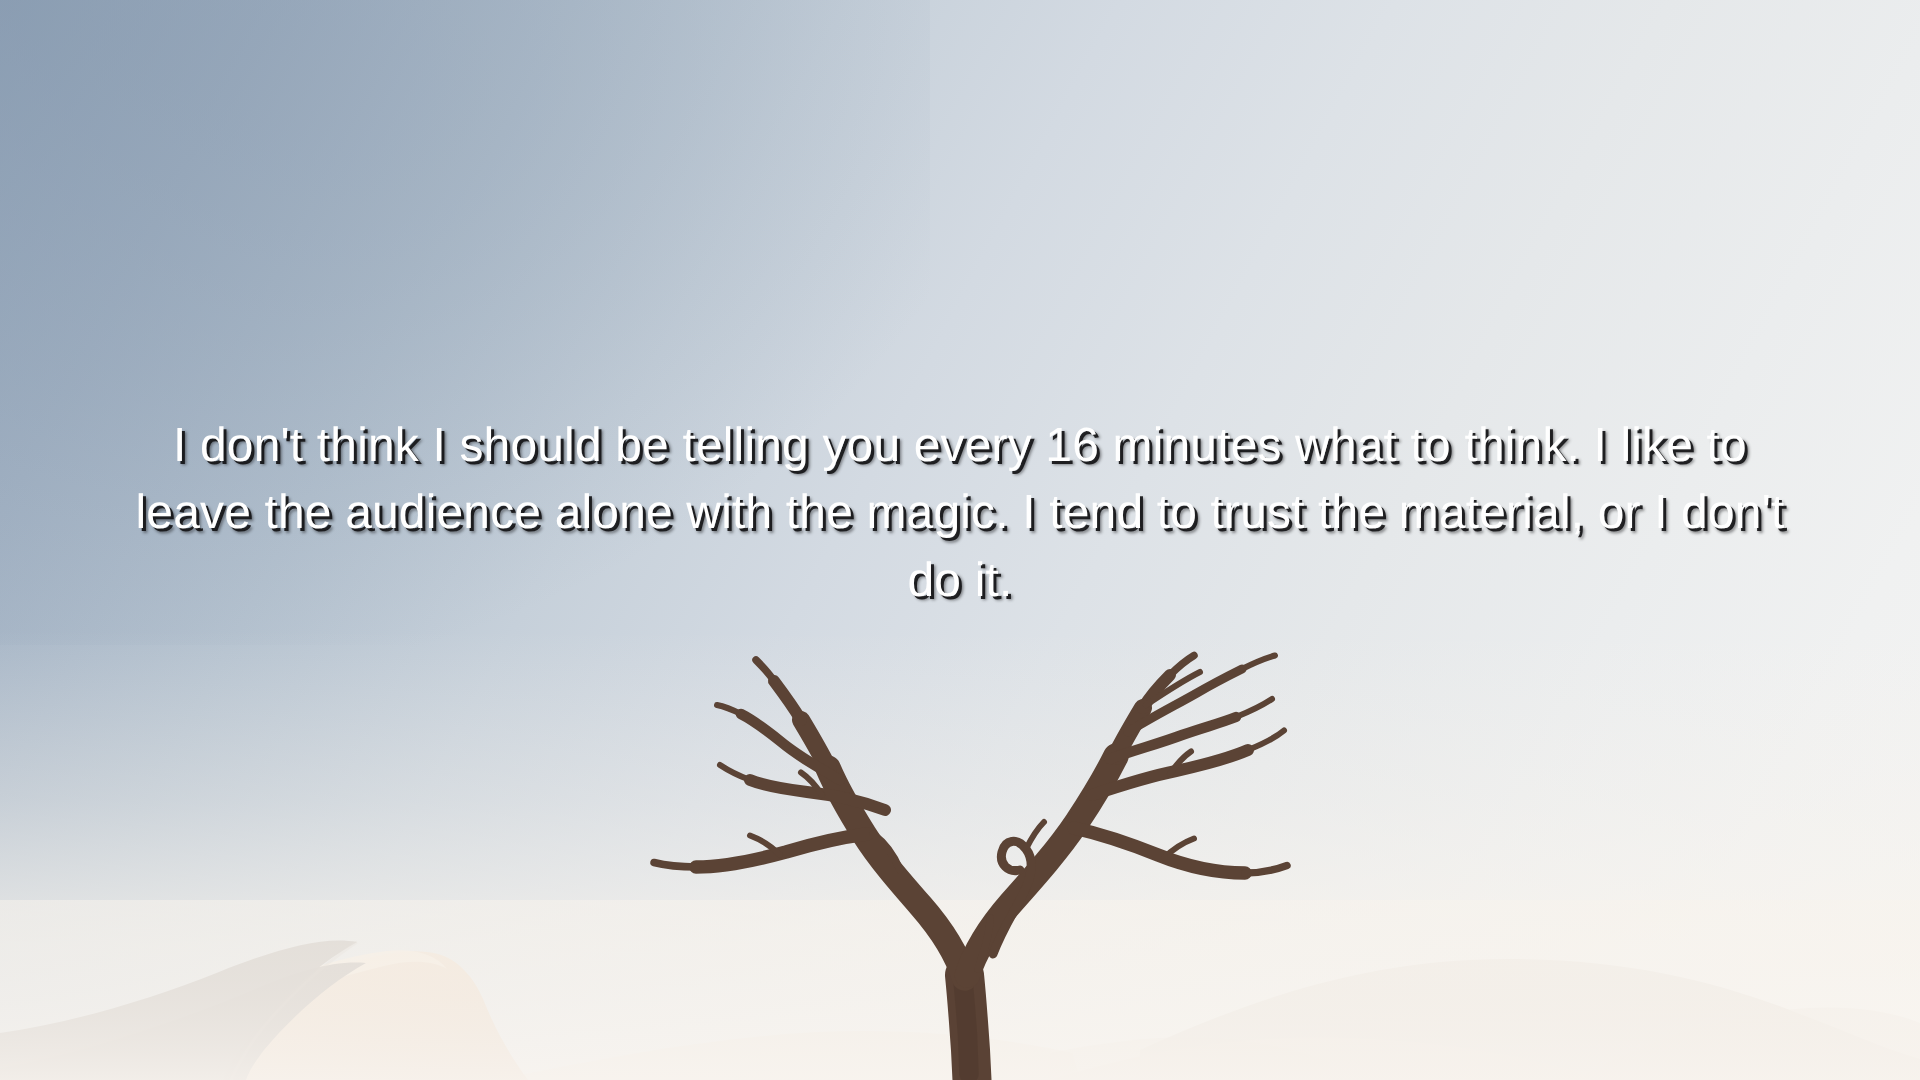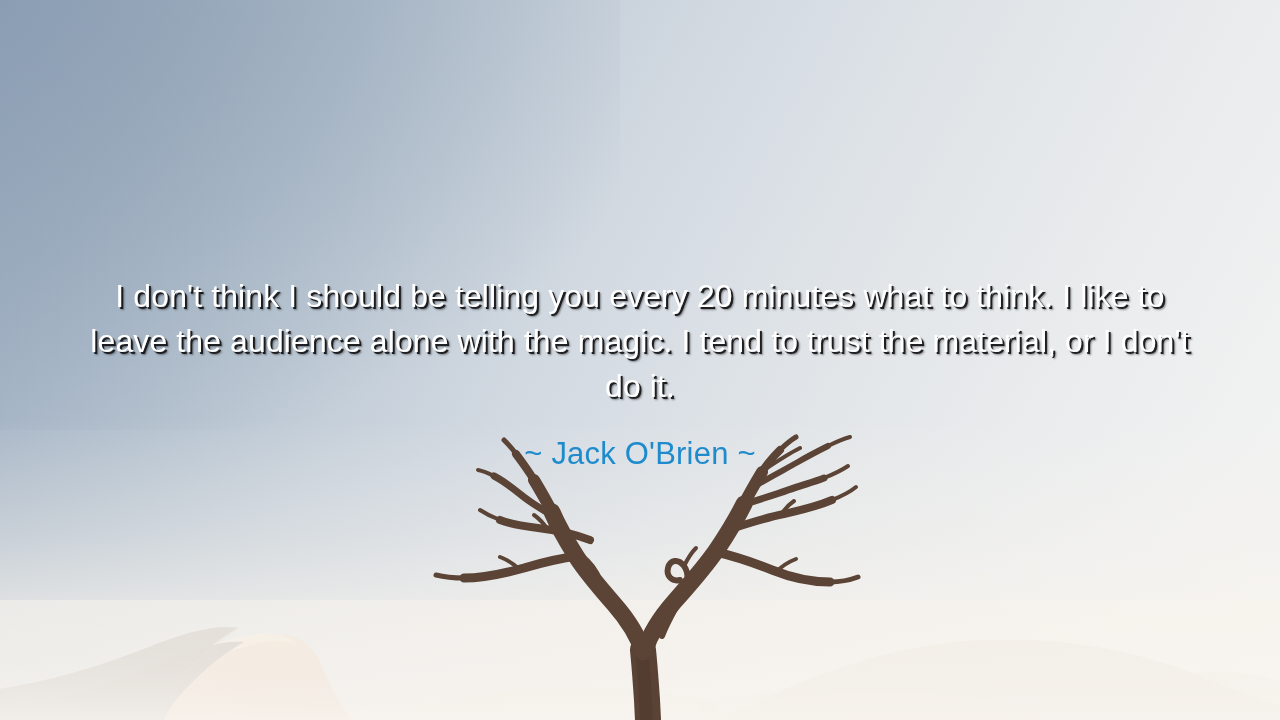--- a/index.html
+++ b/index.html
@@ -231,20 +231,17 @@
 
       <path d="M662,636 C668,620 676,608 682,596 C688,584 690,574 684,566
                C678,558 670,560 668,568 C666,576 672,582 680,580" stroke="#5b4335" stroke-width="6"></path>
       <path d="M684,566 C688,558 692,552 696,548" stroke="#5b4335" stroke-width="4"></path>
 
       <path d="M652,646 C656,634 660,622 660,612" stroke="#5b4335" stroke-width="5"></path>
     </g>
   </svg>
 
   <div class="quote-block">
-    <p class="quote-text">I don't think I should be telling you every 20 minutes what to think. I like to leave the audience alone with the magic. I tend to trust the material, or I don't do it.</p>
+    <p class="quote-text">I don't think I should be telling you every 16 minutes what to think. I like to leave the audience alone with the magic. I tend to trust the material, or I don't do it.</p>
   </div>
 
-  <div class="author-line">
-    <p class="author-text">~ Jack O'Brien ~</p>
-  </div>
 
 </div>
 
 </body></html>

